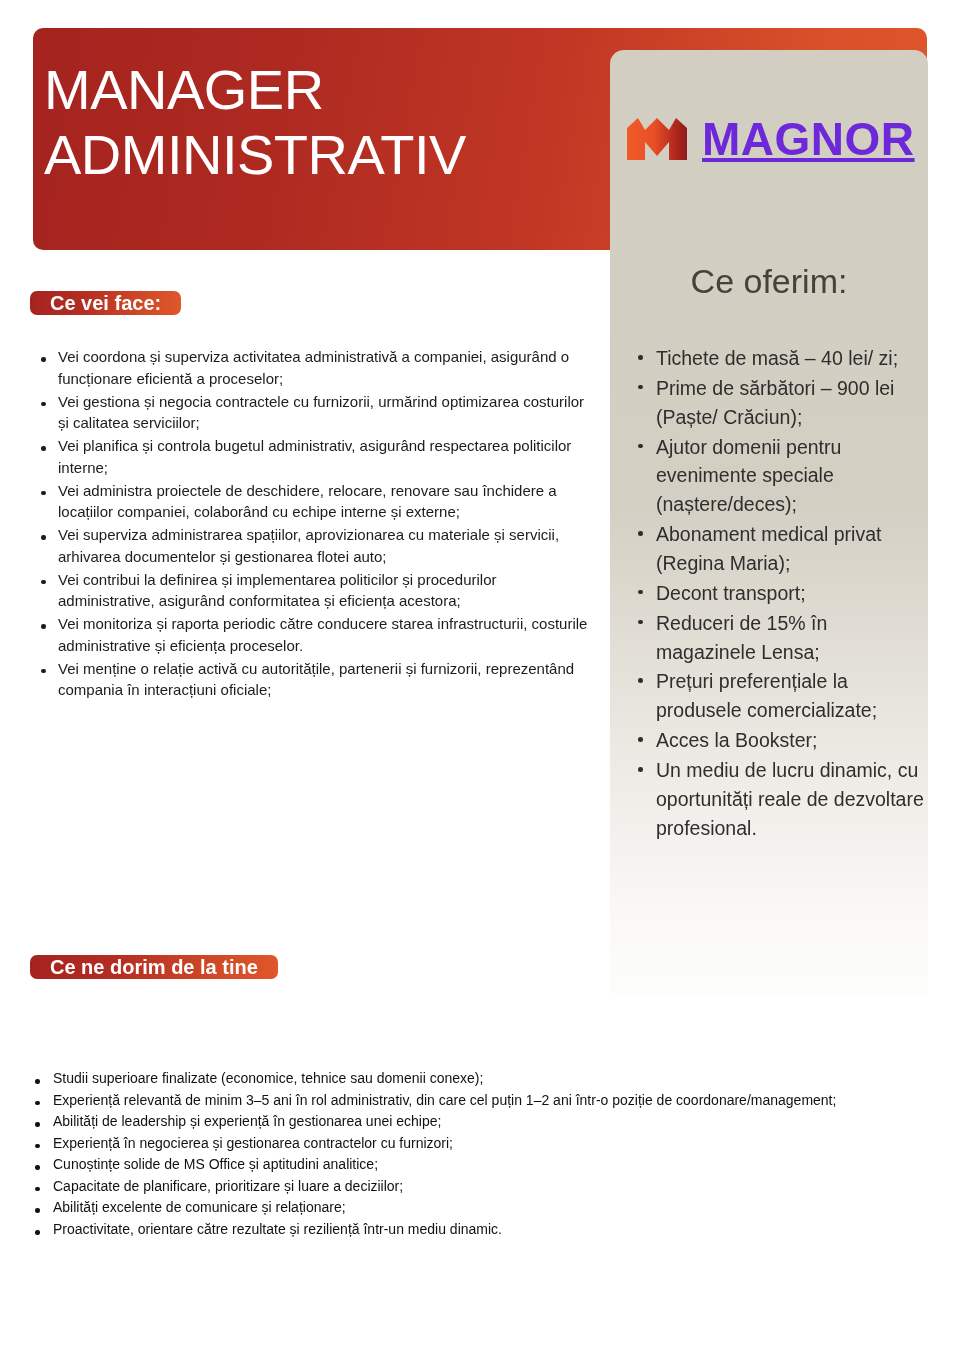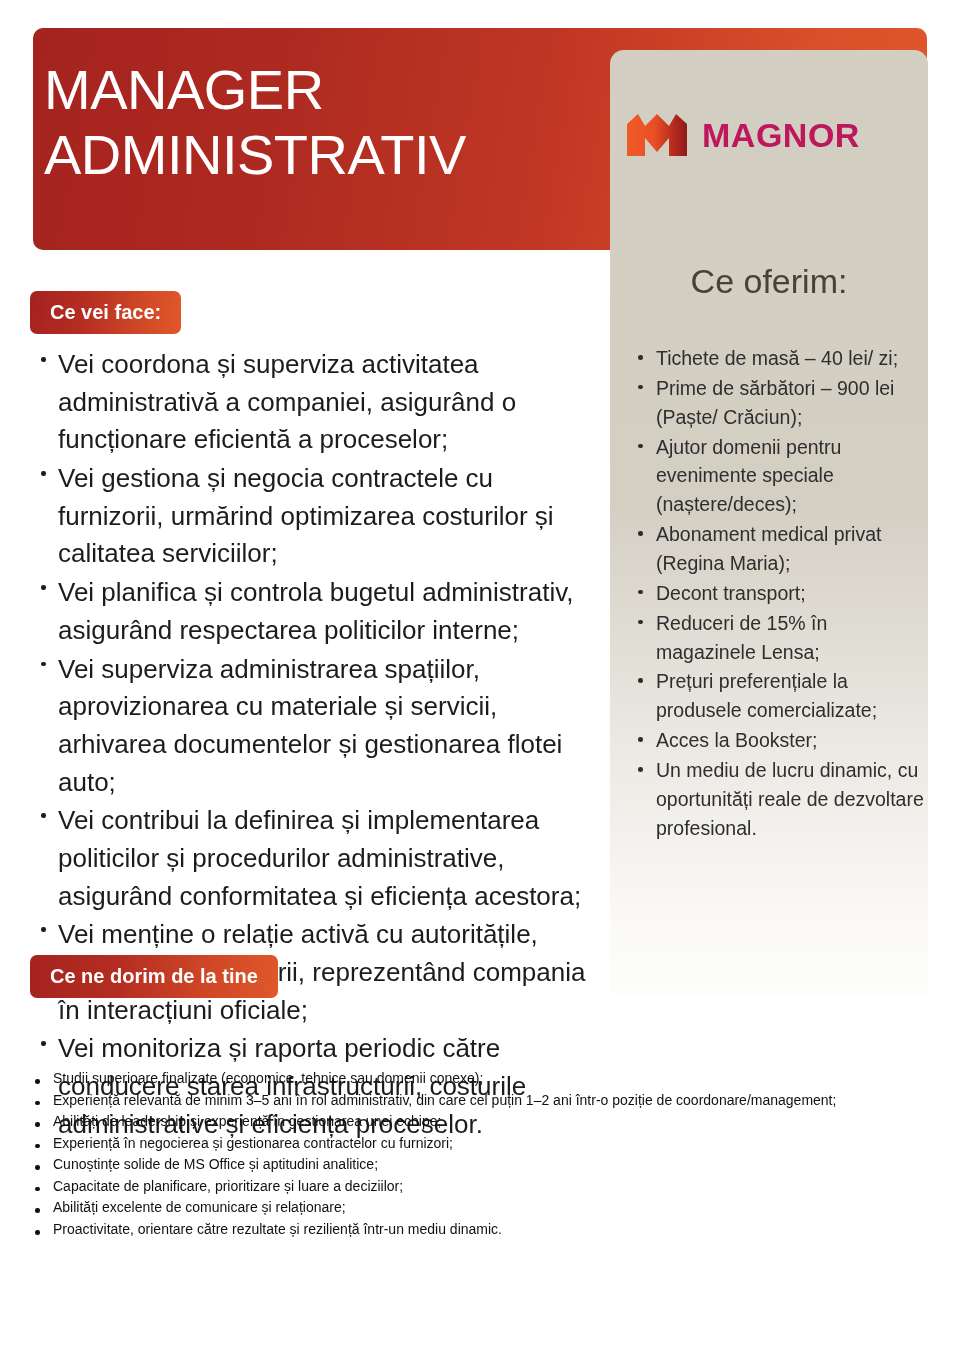--- a/index.html
+++ b/index.html
@@ -92,30 +92,31 @@
   .logo-wrap {
     position: absolute;
     left: 626px;
     top: 112px;
     display: flex;
     align-items: center;
     gap: 14px;
   }
   .logo-mark { width: 62px; height: 46px; display: block; }
   .logo-text {
-    color: #be185d;
-    font-size: 34px;
+    color: #6d28d9;
+    font-size: 46px;
     font-weight: bold;
     letter-spacing: 0.5px;
+    text-decoration: underline;
   }
 
   
   .badge {
     position: absolute;
-    height: 43px;
+    height: 24px;
     display: flex;
     align-items: center;
     padding: 0 20px;
     border-radius: 7px;
     background: linear-gradient(95deg, #a5231f 0%, #b52d22 35%, #d04a27 75%, #e0572b 100%);
     color: #ffffff;
     font-size: 20px;
     font-weight: bold;
   }
   .badge-do   { left: 30px; top: 291px; }
@@ -124,21 +125,21 @@
   
   .duties-list {
     position: absolute;
     left: 36px;
     top: 346px;
     width: 556px;
     margin: 0;
     padding: 0;
     list-style: none;
     color: #1c1c1c;
-    font-size: 26px;
+    font-size: 15px;
     line-height: 1.45;
   }
   .duties-list li {
     position: relative;
     padding-left: 22px;
     margin-bottom: 1px;
   }
   .duties-list li::before {
     content: "";
     position: absolute;
@@ -219,24 +220,25 @@
   <li>Acces la Bookster;</li>
   <li>Un mediu de lucru dinamic, cu oportunități reale de dezvoltare profesional.</li>
 </ul>
 
 <div class="badge badge-do">Ce vei face:</div>
 
 <ul class="duties-list">
   <li>Vei coordona și superviza activitatea administrativă a companiei, asigurând o funcționare eficientă a proceselor;</li>
   <li>Vei gestiona și negocia contractele cu furnizorii, urmărind optimizarea costurilor și calitatea serviciilor;</li>
   <li>Vei planifica și controla bugetul administrativ, asigurând respectarea politicilor interne;</li>
+  <li>Vei administra proiectele de deschidere, relocare, renovare sau închidere a locațiilor companiei, colaborând cu echipe interne și externe;</li>
   <li>Vei superviza administrarea spațiilor, aprovizionarea cu materiale și servicii, arhivarea documentelor și gestionarea flotei auto;</li>
   <li>Vei contribui la definirea și implementarea politicilor și procedurilor administrative, asigurând conformitatea și eficiența acestora;</li>
+  <li>Vei monitoriza și raporta periodic către conducere starea infrastructurii, costurile administrative și eficiența proceselor.</li>
   <li>Vei menține o relație activă cu autoritățile, partenerii și furnizorii, reprezentând compania în interacțiuni oficiale;</li>
-  <li>Vei monitoriza și raporta periodic către conducere starea infrastructurii, costurile administrative și eficiența proceselor.</li>
 </ul>
 
 <div class="badge badge-want">Ce ne dorim de la tine</div>
 
 <ul class="req-list">
   <li>Studii superioare finalizate (economice, tehnice sau domenii conexe);</li>
   <li>Experiență relevantă de minim 3–5 ani în rol administrativ, din care cel puțin 1–2 ani într-o poziție de coordonare/management;</li>
   <li>Abilități de leadership și experiență în gestionarea unei echipe;</li>
   <li>Experiență în negocierea și gestionarea contractelor cu furnizori;</li>
   <li>Cunoștințe solide de MS Office și aptitudini analitice;</li>

